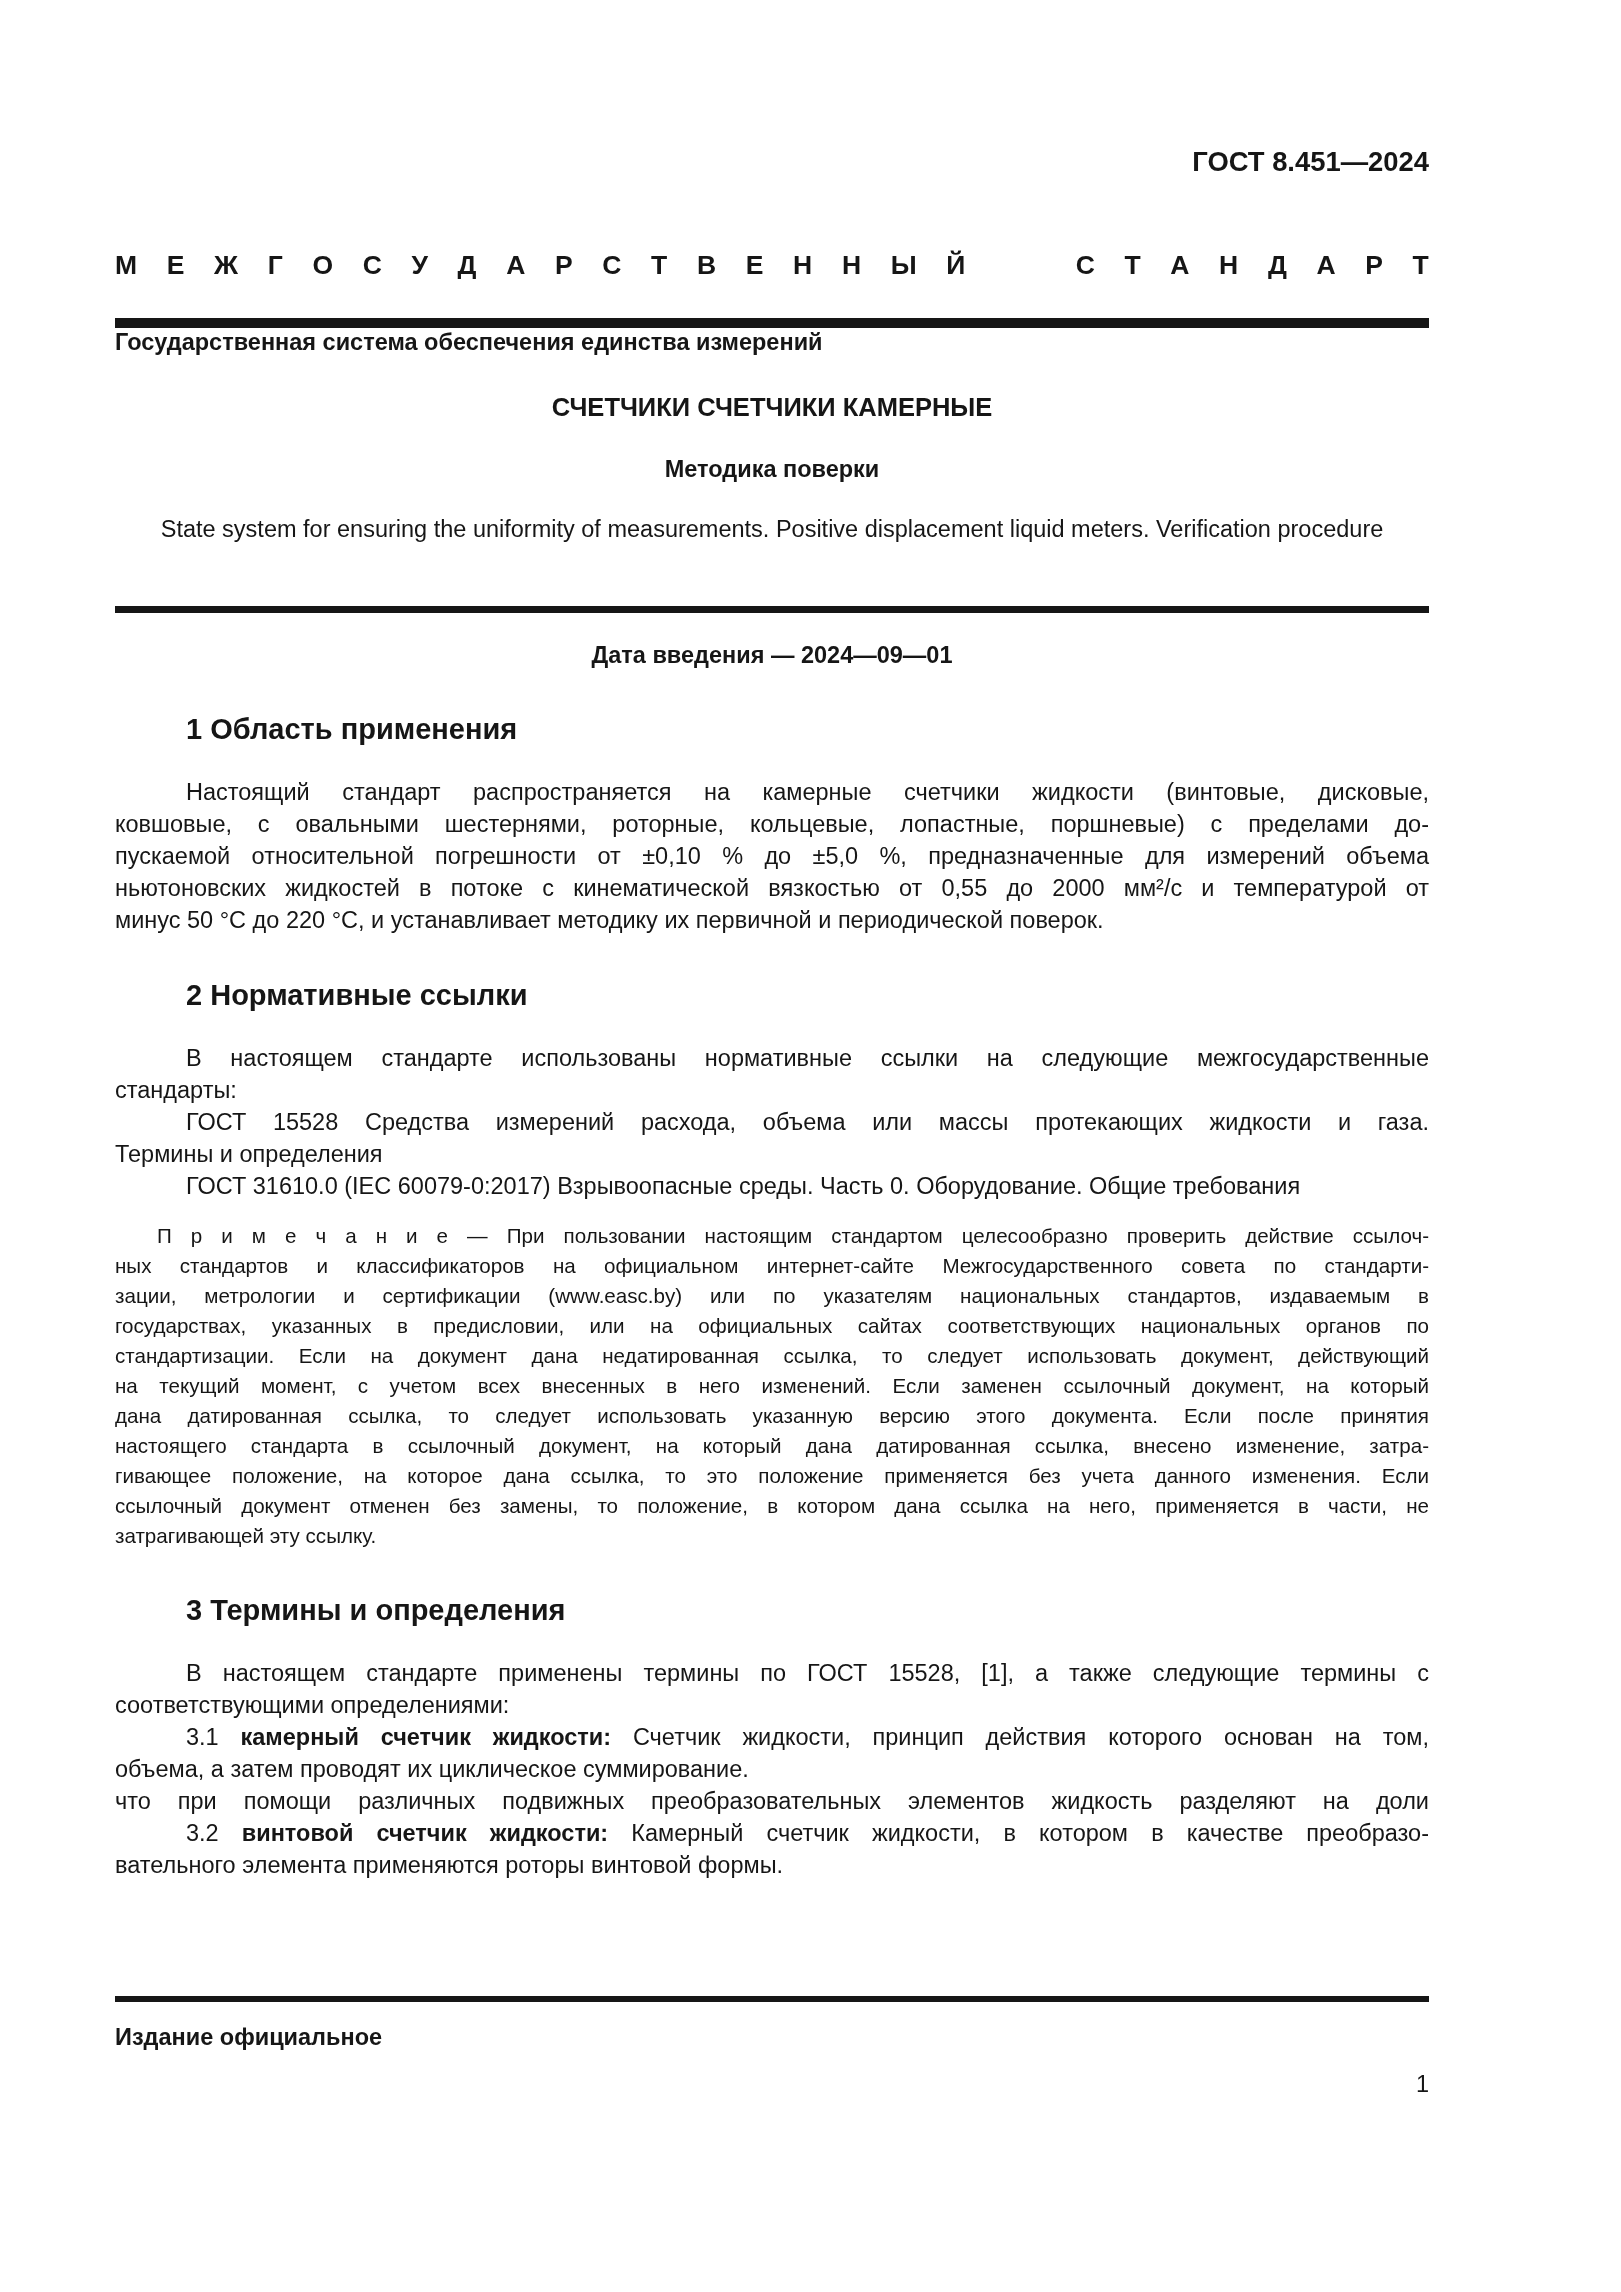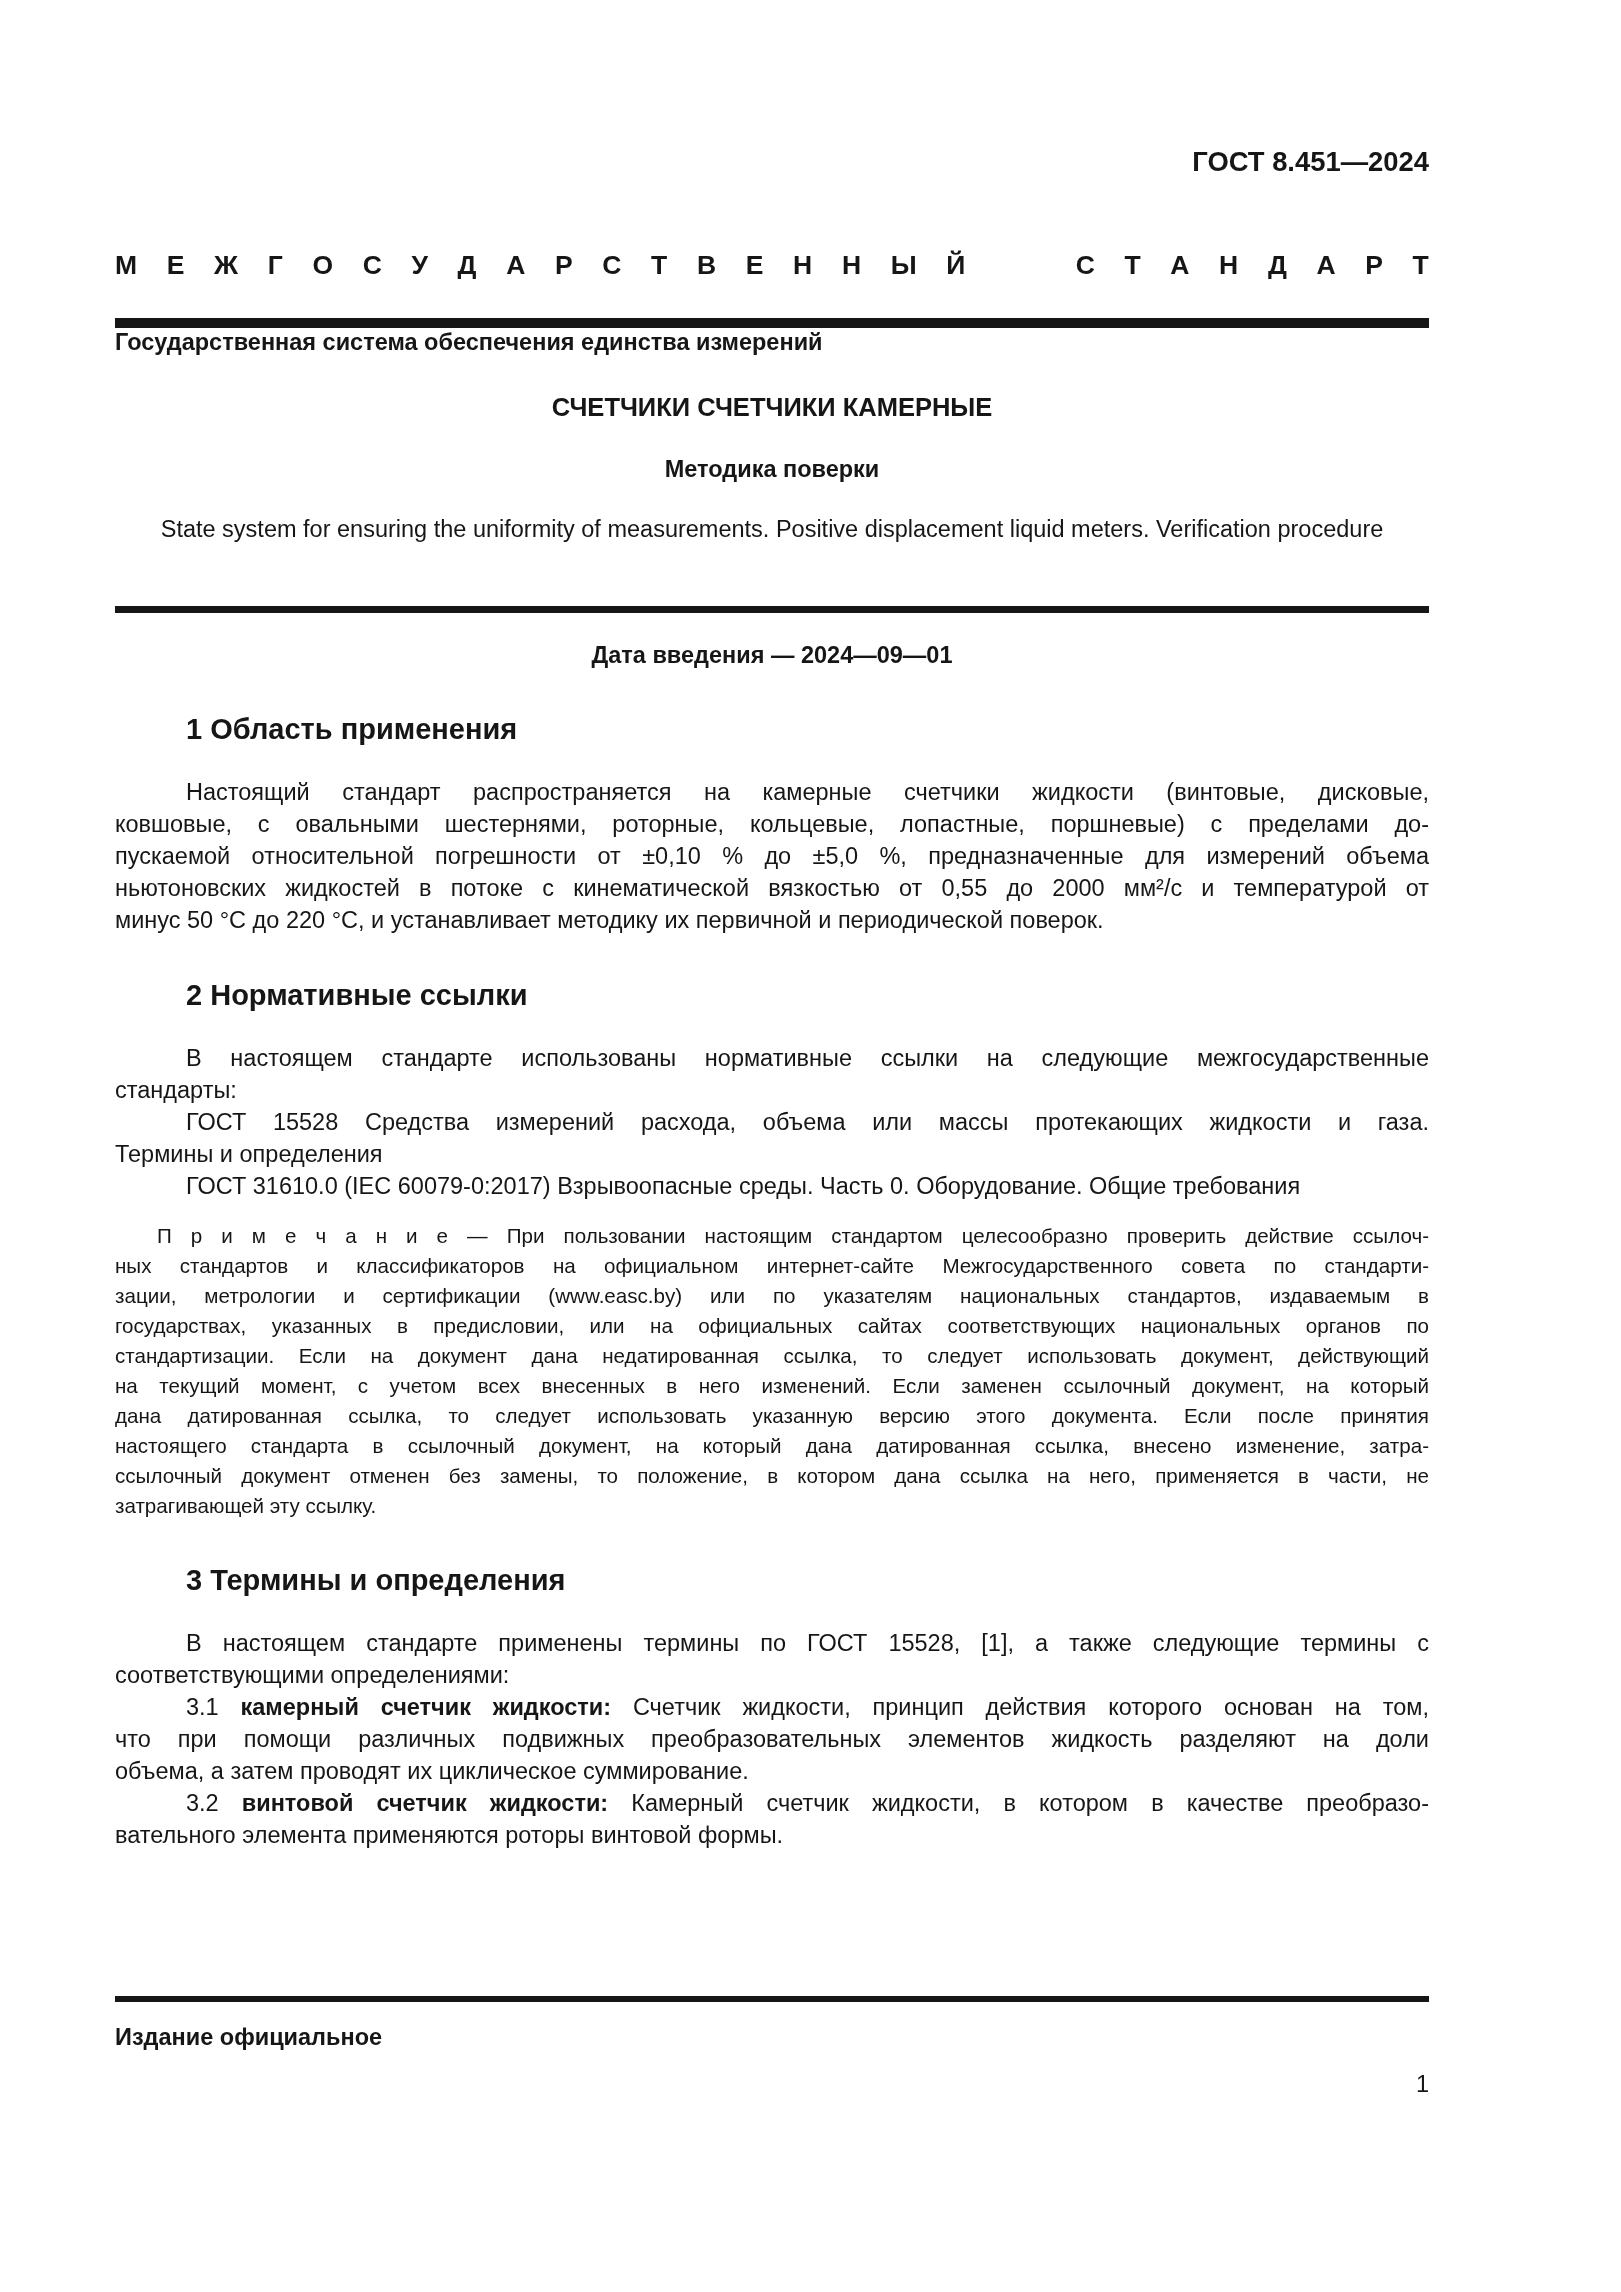--- a/index.html
+++ b/index.html
@@ -141,34 +141,35 @@
           </div>
           <div class="block note">
             <div class="line first just">П р и м е ч а н и е — При пользовании настоящим стандартом целесообразно проверить действие ссылоч-</div>
             <div class="line just">ных стандартов и классификаторов на официальном интернет-сайте Межгосударственного совета по стандарти-</div>
             <div class="line just">зации, метрологии и сертификации (www.easc.by) или по указателям национальных стандартов, издаваемым в</div>
             <div class="line just">государствах, указанных в предисловии, или на официальных сайтах соответствующих национальных органов по</div>
             <div class="line just">стандартизации. Если на документ дана недатированная ссылка, то следует использовать документ, действующий</div>
             <div class="line just">на текущий момент, с учетом всех внесенных в него изменений. Если заменен ссылочный документ, на который</div>
             <div class="line just">дана датированная ссылка, то следует использовать указанную версию этого документа. Если после принятия</div>
             <div class="line just">настоящего стандарта в ссылочный документ, на который дана датированная ссылка, внесено изменение, затра-</div>
+            <div class="line just">гивающее положение, на которое дана ссылка, то это положение применяется без учета данного изменения. Если</div>
             <div class="line just">ссылочный документ отменен без замены, то положение, в котором дана ссылка на него, применяется в части, не</div>
             <div class="line">затрагивающей эту ссылку.</div>
           </div>
         </section>
         <section>
           <div class="sec-heading">3 Термины и определения</div>
           <div class="block paragraph">
             <div class="line first just">В настоящем стандарте применены термины по ГОСТ 15528, [1], а также следующие термины с</div>
             <div class="line">соответствующими определениями:</div>
           </div>
           <div class="block paragraph">
             <div class="line first just">3.1 <b>камерный счетчик жидкости:</b> Счетчик жидкости, принцип действия которого основан на том,</div>
+            <div class="line">объема, а затем проводят их циклическое суммирование.</div>
             <div class="line just">что при помощи различных подвижных преобразовательных элементов жидкость разделяют на доли</div>
-            <div class="line">объема, а затем проводят их циклическое суммирование.</div>
           </div>
           <div class="block paragraph">
             <div class="line first just">3.2 <b>винтовой счетчик жидкости:</b> Камерный счетчик жидкости, в котором в качестве преобразо-</div>
             <div class="line">вательного элемента применяются роторы винтовой формы.</div>
           </div>
         </section>
       </div>
 
   </div>
 

